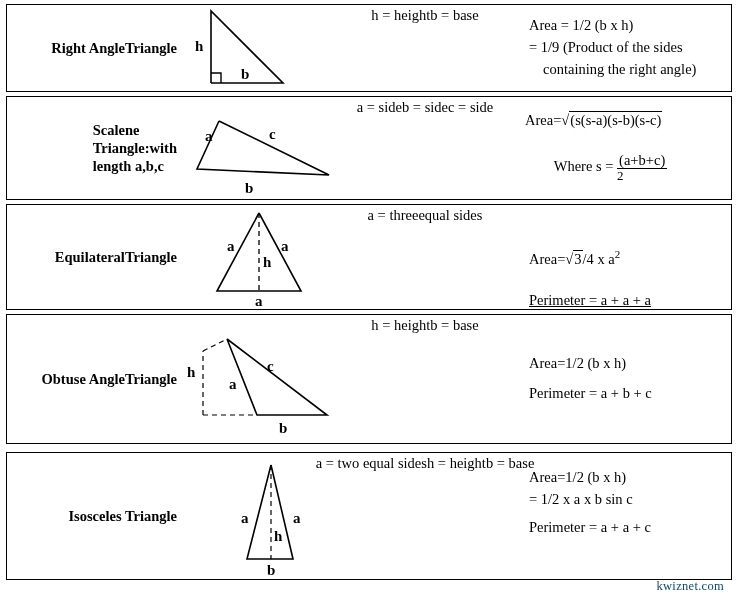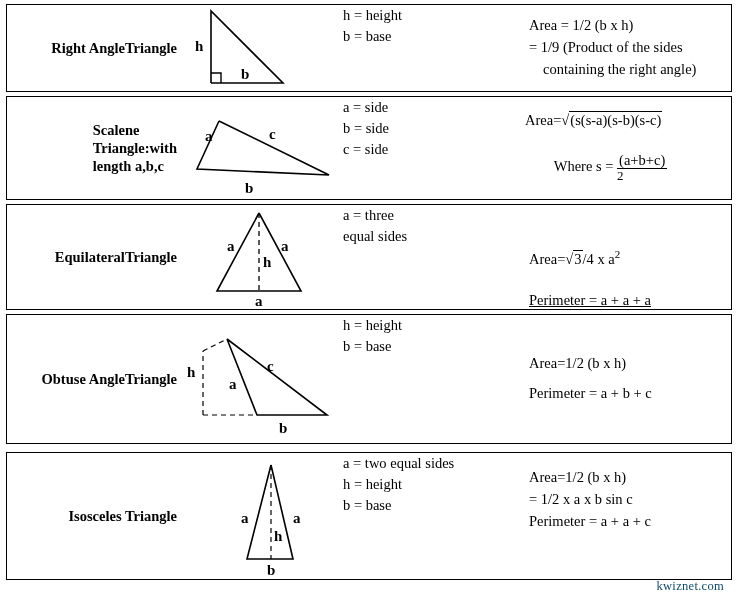--- a/index.html
+++ b/index.html
@@ -53,22 +53,22 @@
     width: 160px;
     top: 0;
     bottom: 0;
   }
   .c-leg {
     left: 336px;
     width: 164px;
     top: 0;
     bottom: 0;
     display: flex;
-    flex-direction: column;
-    justify-content: flex-start;
+    flex-direction: row;
+    justify-content: center;
     font-size: 14.5px;
     line-height: 1.45;
   }
   .c-for {
     left: 500px;
     right: 0;
     top: 0;
     bottom: 0;
     display: flex;
     flex-direction: column;
@@ -242,18 +242,18 @@
       </svg>
     </div>
     <div class="cell c-leg">
       <div class="leg-line">a = two equal sides</div>
       <div class="leg-line">h = height</div>
       <div class="leg-line">b = base</div>
     </div>
     <div class="cell c-for" style="justify-content:flex-start;padding-top:14px;">
       <div class="for-line">Area=1/2 (b x h)</div>
       <div class="for-line">= 1/2 x a x b sin c</div>
-      <div class="for-line" style="">Perimeter = a + a + c</div>
+      <div class="for-line" style="margin-top:6px;">Perimeter = a + a + c</div>
     </div>
   </div>
 
   <div class="footer">kwiznet.com</div>
 </div>
 
 </body></html>

